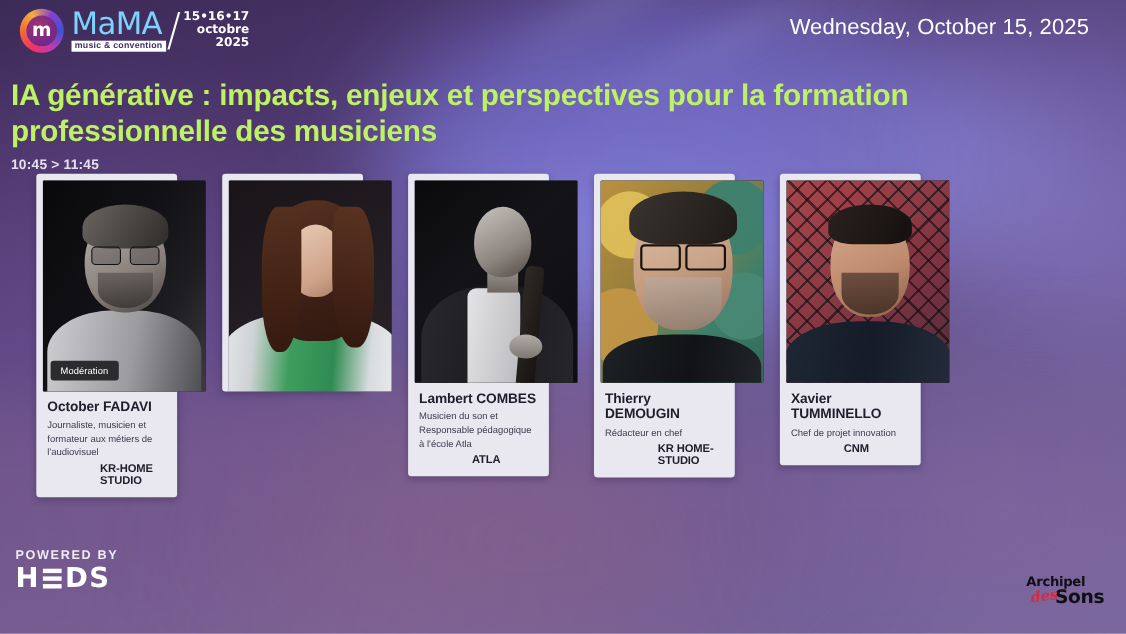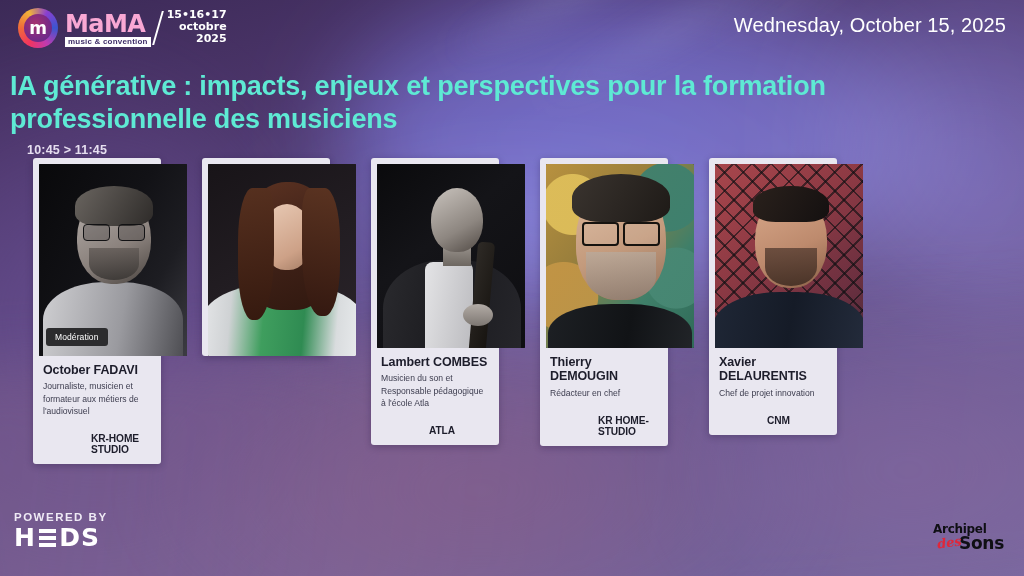--- a/index.html
+++ b/index.html
@@ -96,21 +96,21 @@
   }
   .logo-m {
     position: relative; z-index: 2;
     font-weight: 700; font-size: 17px; color: #fff;
     font-family: "DejaVu Sans", sans-serif;
     line-height: 1;
   }
   .logo-text { display: flex; align-items: flex-end; gap: 5px; }
   .logo-name-block { display: flex; flex-direction: column; }
   .logo-name {
-    font-weight: 700; font-size: 24px; color: #f9a8d4;
+    font-weight: 400; font-size: 28px; color: #7dd3fc;
     letter-spacing: -.6px; line-height: .95;
     font-family: "DejaVu Sans", sans-serif;
   }
   .logo-sub {
     font-size: 8px; color: #40306a; font-weight: 700;
     background: #fff; padding: 1px 3px; margin-top: 1px;
     letter-spacing: .2px; line-height: 1.1;
     text-align: center;
   }
   .logo-slash {
@@ -118,35 +118,35 @@
     transform: skewX(-16deg); margin: 0 3px 2px 1px;
   }
   .logo-dates {
     display: flex; flex-direction: column; align-items: flex-start;
     color: #fff; font-weight: 700; font-size: 11px; line-height: 1.12;
     font-family: "DejaVu Sans", sans-serif; padding-bottom: 2px;
   }
   .logo-dates .d2, .logo-dates .d3 { align-self: flex-end; }
 
   .header-right {
-    position: absolute; right: 18px; top: 14px;
+    position: absolute; right: 34px; top: 14px;
     text-align: right; color: #fff;
   }
   .hdr-date { font-size: 20px; font-weight: 400; letter-spacing: .1px; line-height: 1.15; }
   .hdr-room { font-size: 13px; font-weight: 400; color: #efeaf6; margin-top: 3px; }
 
   
   .title-block { position: absolute; left: 10px; top: 70px; width: 990px; }
   .title {
-    color: #5eead4; font-size: 27px; font-weight: 700;
+    color: #bef264; font-size: 27px; font-weight: 700;
     line-height: 1.22; letter-spacing: -.2px;
   }
   .time {
     color: #e6dff0; font-size: 12.5px; font-weight: 600;
-    margin-top: 7px; letter-spacing: .2px; margin-left: 17px;
+    margin-top: 7px; letter-spacing: .2px;
   }
 
   
   .cards {
     position: absolute; left: 33px; top: 158px;
     display: flex; align-items: flex-start; gap: 41px;
   }
   .card {
     width: 128px;
     background: #e9e7f0;
@@ -173,21 +173,21 @@
   .c-name {
     font-size: 12.5px; font-weight: 700; color: #1d1d2b;
     letter-spacing: -.1px; line-height: 1.15;
   }
   .c-role {
     font-size: 8.6px; color: #3c3c4e; line-height: 1.42;
     margin-top: 3px;
   }
   .c-org {
     font-size: 10.2px; font-weight: 700; color: #1d1d2b;
-    margin-top: 16px; letter-spacing: -.1px; padding-left: 48px;
+    margin-top: 4px; letter-spacing: -.1px; padding-left: 48px;
   }
 
   
   .ph { position:absolute; inset:0; }
   .p-head { position:absolute; border-radius:50% 50% 46% 46%; }
   .p-body { position:absolute; border-radius:44% 44% 0 0; }
   .p-hair { position:absolute; border-radius:50% 50% 30% 30%; }
 
   
   .ph1 { background: linear-gradient(120deg,#09090b 0%,#121216 45%,#1d1d22 72%,#3c3c42 100%); }
@@ -240,21 +240,21 @@
       repeating-linear-gradient(45deg, rgba(15,15,18,.62) 0 2px, rgba(0,0,0,0) 2px 13px),
       repeating-linear-gradient(-45deg, rgba(15,15,18,.62) 0 2px, rgba(0,0,0,0) 2px 13px),
       linear-gradient(140deg,#a8464c 0%,#8e3a44 40%,#6d3040 75%,#4a2a3a 100%); }
   .ph5 .p-body { left:-2px; top:128px; width:152px; height:78px; background:linear-gradient(100deg,#1f2736,#151b27 50%,#242c3c); }
   .ph5 .p-head { left:40px; top:30px; width:72px; height:94px; background:linear-gradient(155deg,#d9a98b,#bd8a6d 58%,#8a6148); border-radius:48% 48% 46% 46%; }
   .ph5 .p-hair { left:38px; top:22px; width:76px; height:36px; background:linear-gradient(120deg,#2a211c,#141010); }
   .ph5 .beard { position:absolute; left:50px; top:84px; width:52px; height:38px; border-radius:0 0 50% 50%; background:linear-gradient(#5a4034,#3a281f); opacity:.82; }
 
   
   .powered {
-    position: absolute; left: 14px; bottom: 26px;
+    position: absolute; left: 14px; bottom: 38px;
     color: #fff;
   }
   .pw-top { font-size: 11.5px; font-weight: 700; letter-spacing: 1.5px; color:#efeaf5; }
   .pw-logo {
     display: flex; align-items: center;
     font-size: 25px; font-weight: 700; letter-spacing: 1.2px;
     color: #fff; line-height: 1; margin-top: 2px;
     font-family: "DejaVu Sans", sans-serif;
   }
   .pw-bars { display:inline-flex; flex-direction:column; gap:3px; margin:0 3px; }
@@ -392,21 +392,21 @@
     <div class="card">
       <div class="photo">
         <div class="ph ph5">
           <div class="p-body"></div>
             <div class="p-head"></div>
           <div class="beard"></div>
             <div class="p-hair"></div>
         </div>
       </div>
       <div class="card-body">
-        <div class="c-name">Xavier DELAURENTIS</div>
+        <div class="c-name">Xavier TUMMINELLO</div>
         <div class="c-role">Chef de projet innovation</div>
         <div class="c-org">CNM</div>
       </div>
     </div>
 
   </div>
 
   <div class="powered">
     <div class="pw-top">POWERED BY</div>
     <div class="pw-logo">

